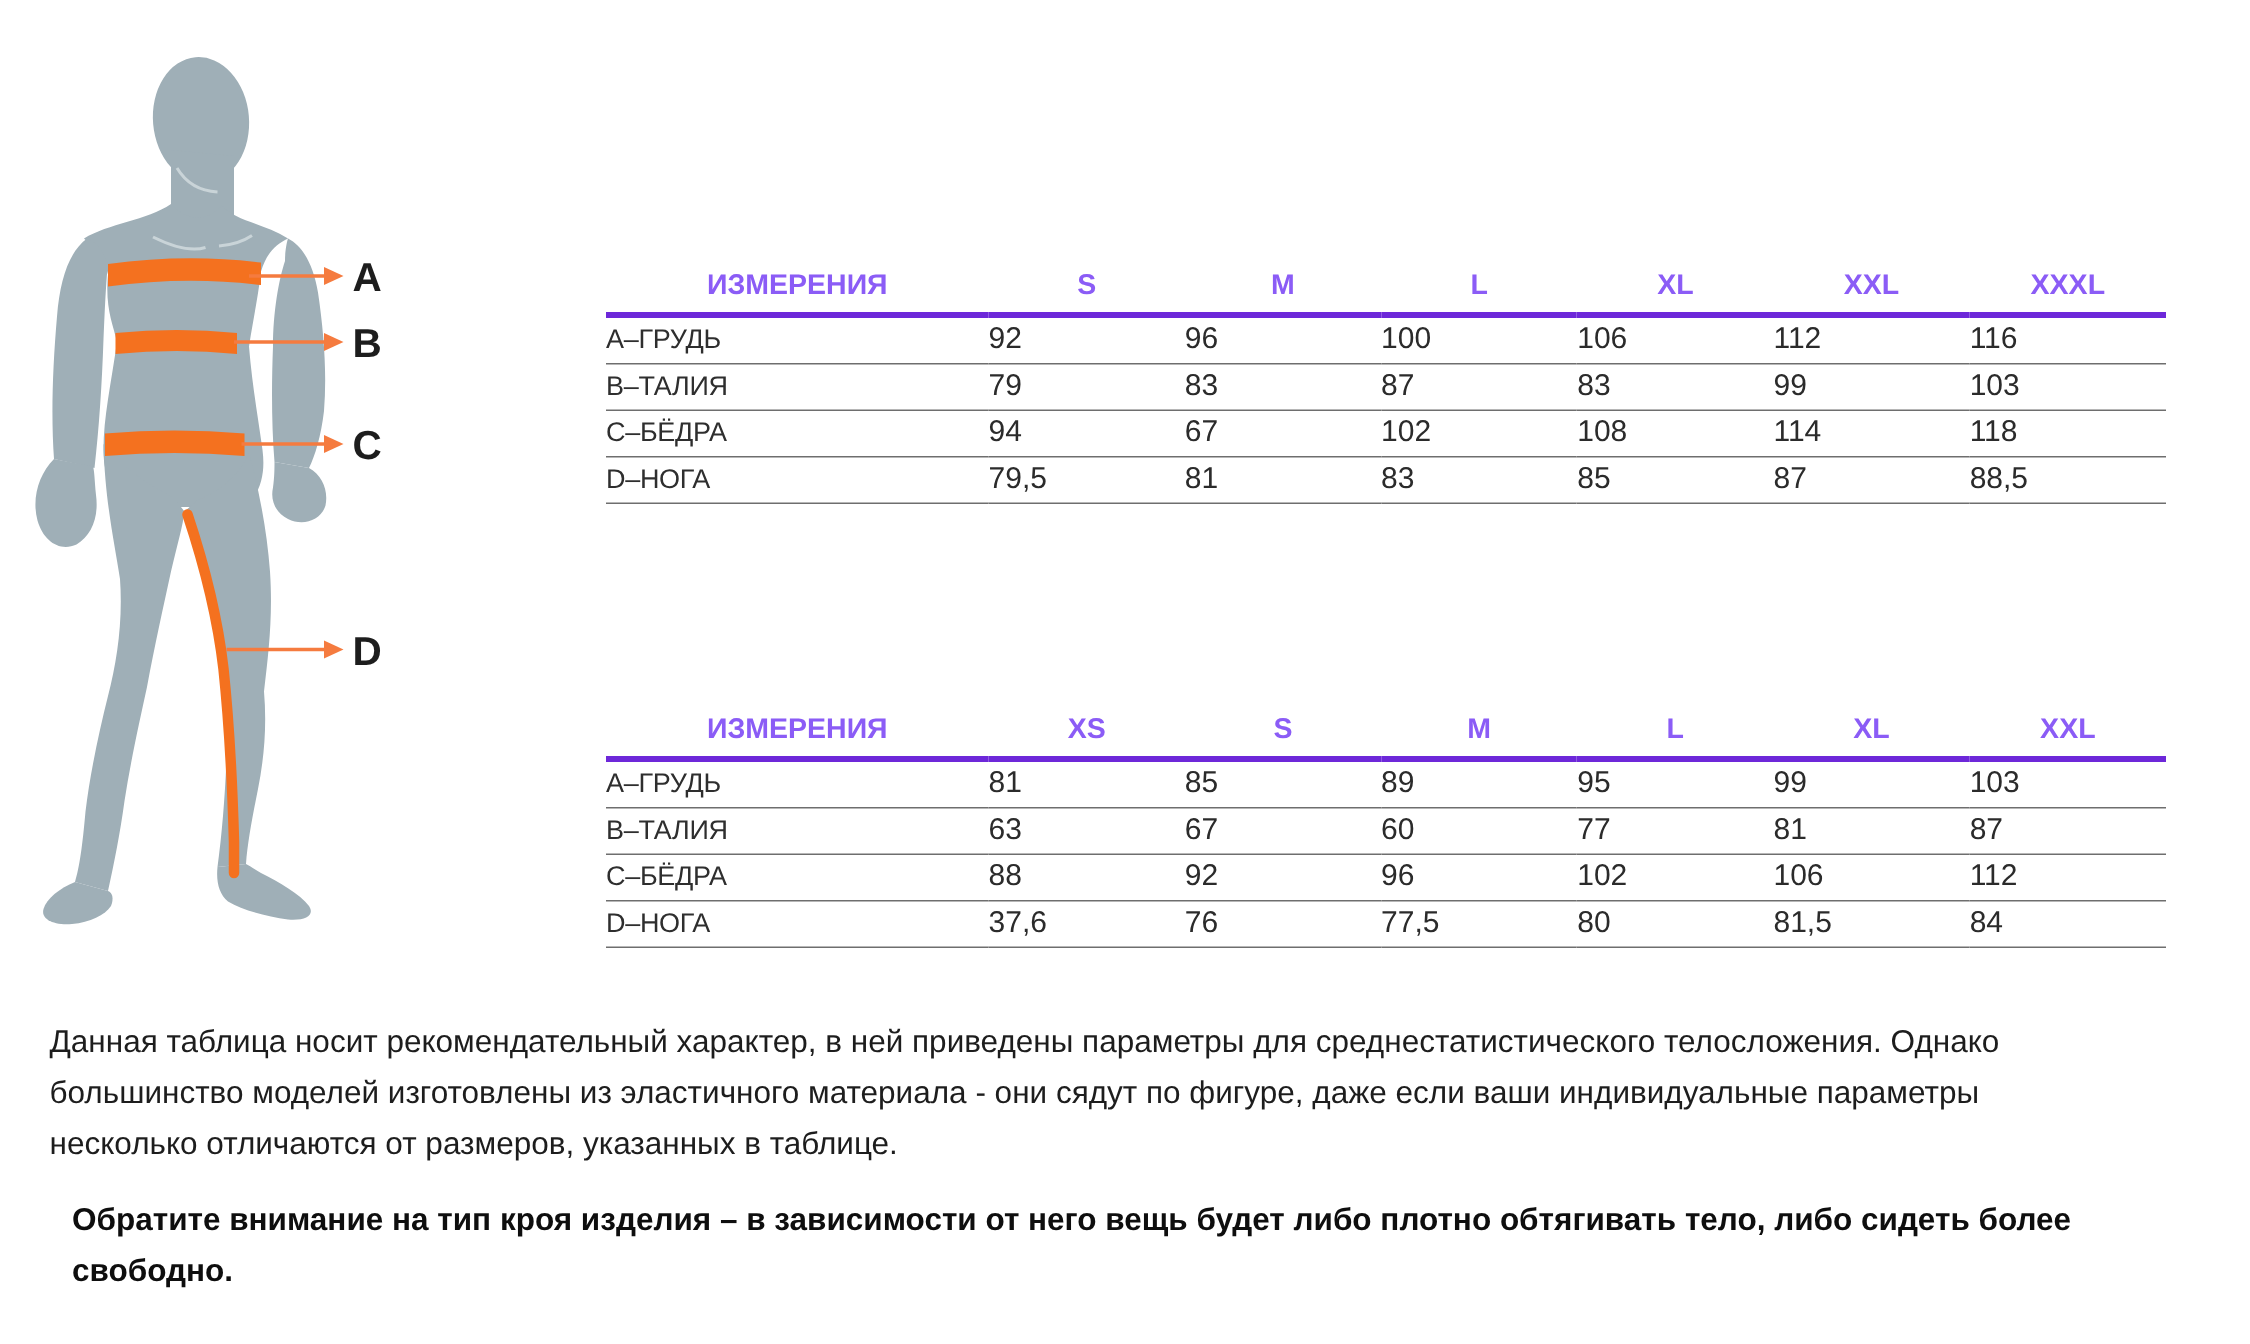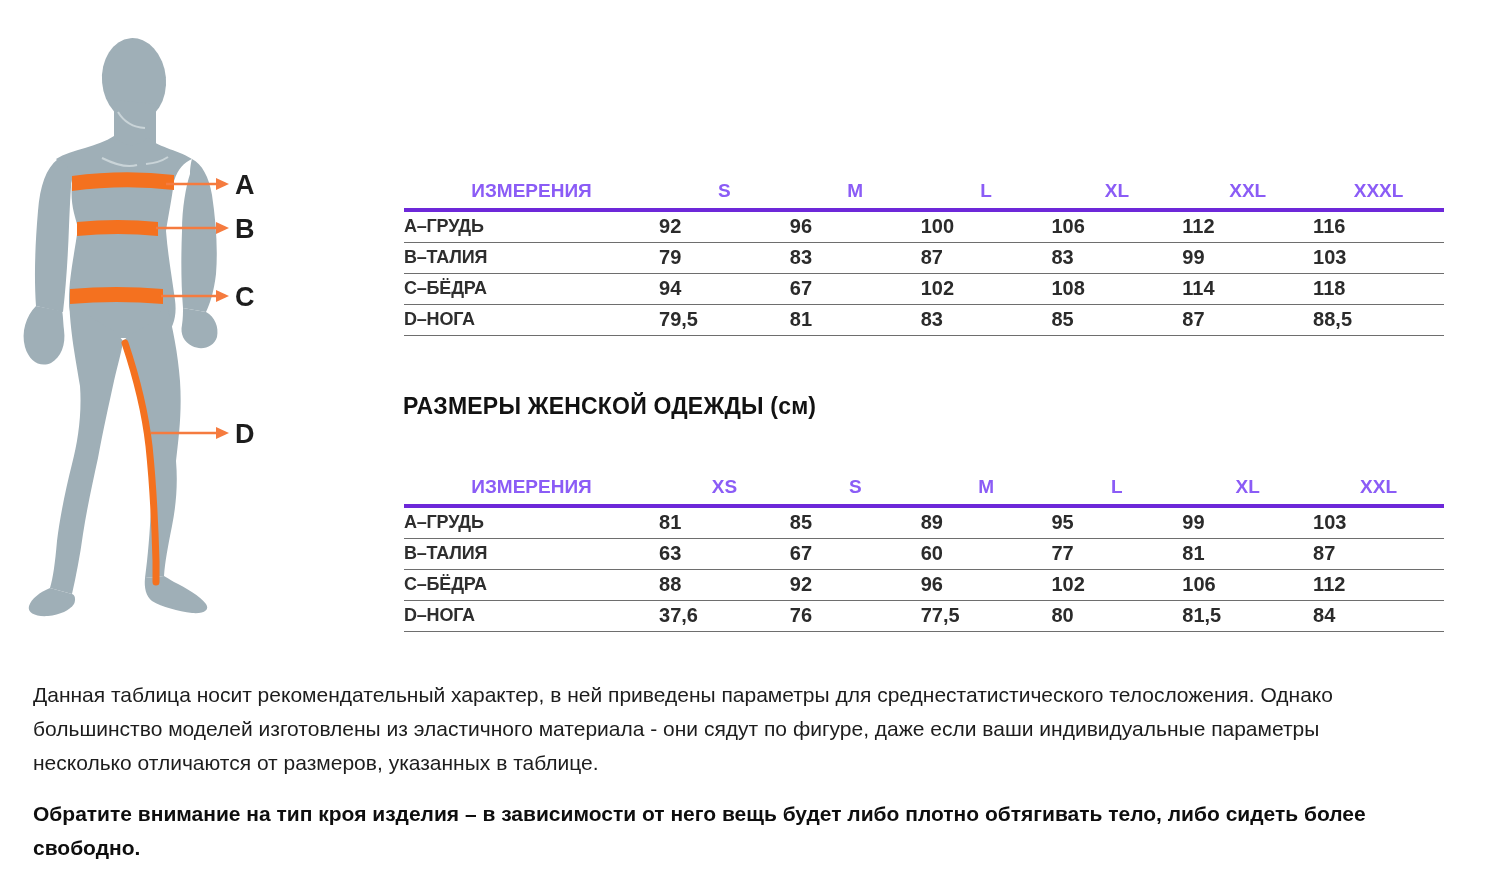--- a/index.html
+++ b/index.html
@@ -50,21 +50,21 @@
     font-size: 19px;
     font-weight: bold;
     color: #8b5cf6;
     padding: 2px 0 6px 0;
     border-bottom: 4px solid #6d28d9;
     white-space: nowrap;
   }
   .size-table tbody th,
   .size-table tbody td {
     text-align: left;
-    font-weight: bold;
+    font-weight: normal;
     color: #2b2b2b;
     padding: 3px 0 4px 0;
     border-bottom: 1.5px solid #6e6e6e;
     white-space: nowrap;
     margin-left: 37px;
   }
   .size-table tbody th {
     font-size: 18px;
     letter-spacing: -0.2px;
     color: #2e2e2e;
@@ -74,21 +74,21 @@
   
   .note {
     position: absolute;
     left: 33px;
     width: 1350px;
     font-size: 21px;
     line-height: 34px;
     color: #1d1d1d;
   }
   #note-1 { top: 657px; }
-  #note-2 { top: 776px; font-weight: bold; color: #0e0e0e; }
+  #note-2 { top: 776px; font-weight: bold; color: #0e0e0e; margin-left: 15px; }
 </style>
 </head>
 <body>
 
 <div class="page">
 
   <div class="figure-wrap">
     <svg viewBox="0 0 250 612" width="250" height="612">
 
       <g fill="#9fafb7" stroke="none">
@@ -274,21 +274,20 @@
             <td>83</td>
             <td>85</td>
             <td>87</td>
             <td>88,5</td>
           </tr>
         </tbody>
     </table>
   </div>
 
   <div class="size-section" id="women-section">
-    <div class="section-title">РАЗМЕРЫ ЖЕНСКОЙ ОДЕЖДЫ (см)</div>
     <table class="size-table" id="women-table">
       <colgroup>
         <col class="c-measure">
           <col class="c-size">
           <col class="c-size">
           <col class="c-size">
         <col class="c-size">
           <col class="c-size">
           <col class="c-size">
       </colgroup>

